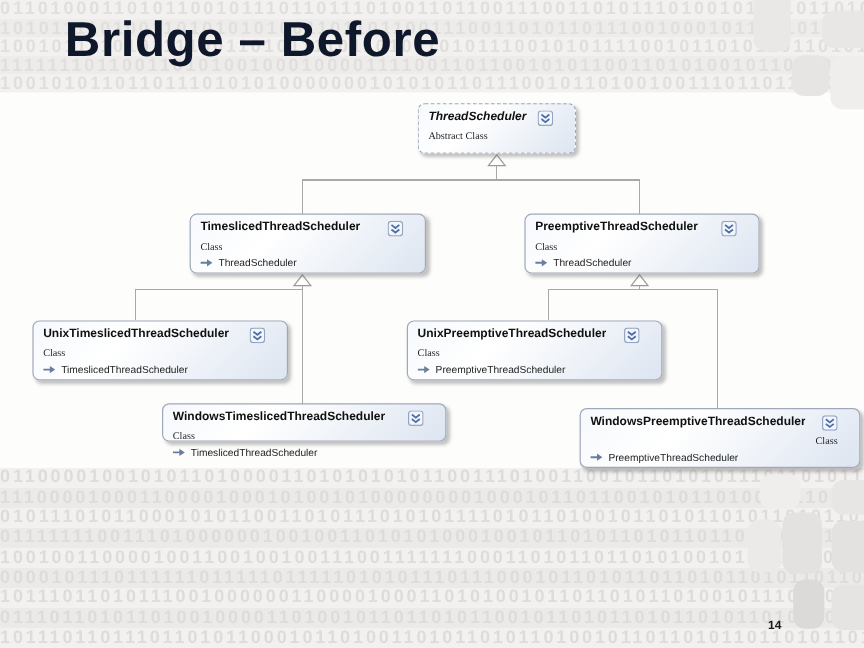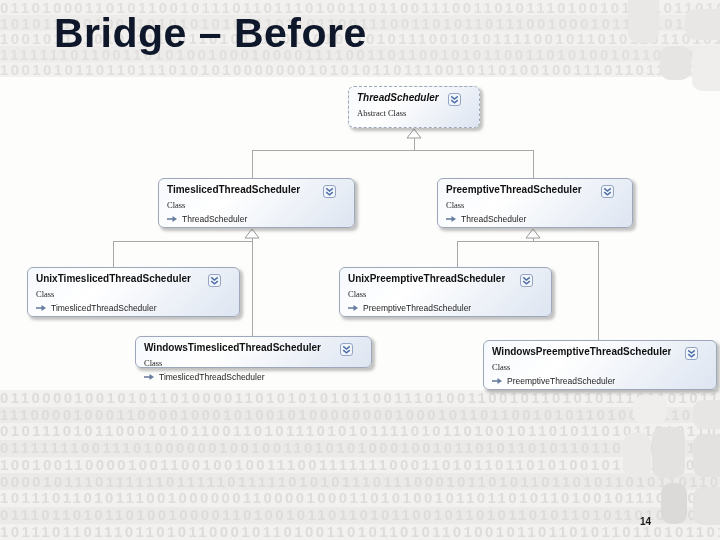--- a/index.html
+++ b/index.html
@@ -243,21 +243,21 @@
       <span class="arrow">
         <svg width="11" height="8" viewBox="0 0 11 8">
             <path d="M0 4 L6 4" stroke="#697e9e" stroke-width="1.6"></path>
             <path d="M5.5 1 L10 4 L5.5 7 Z" fill="#697e9e"></path>
           </svg>
       </span>
       <span>TimeslicedThreadScheduler</span>
     </div>
   </div>
 
-  <div class="class-box" style="left:483px;top:340px;width:234px;height:50px;">
+  <div class="class-box" style="left:483px;top:340px;width:234px;height:50px;text-align:right;">
     <div class="cb-head">
       <span class="cb-title">WindowsPreemptiveThreadScheduler</span>
       <span class="chevron-btn">
         <svg width="13" height="13" viewBox="0 0 13 13">
             <rect x="0.5" y="0.5" width="12" height="12" rx="2.5" fill="#f2f6fb" stroke="#93a4c4"></rect>
             <path d="M3.2 3.4 L6.5 6 L9.8 3.4 M3.2 7.2 L6.5 9.8 L9.8 7.2" stroke="#4d6fa8" stroke-width="1.5" fill="none"></path>
           </svg>
       </span>
     </div>
     <div class="cb-stereo">Class</div>

